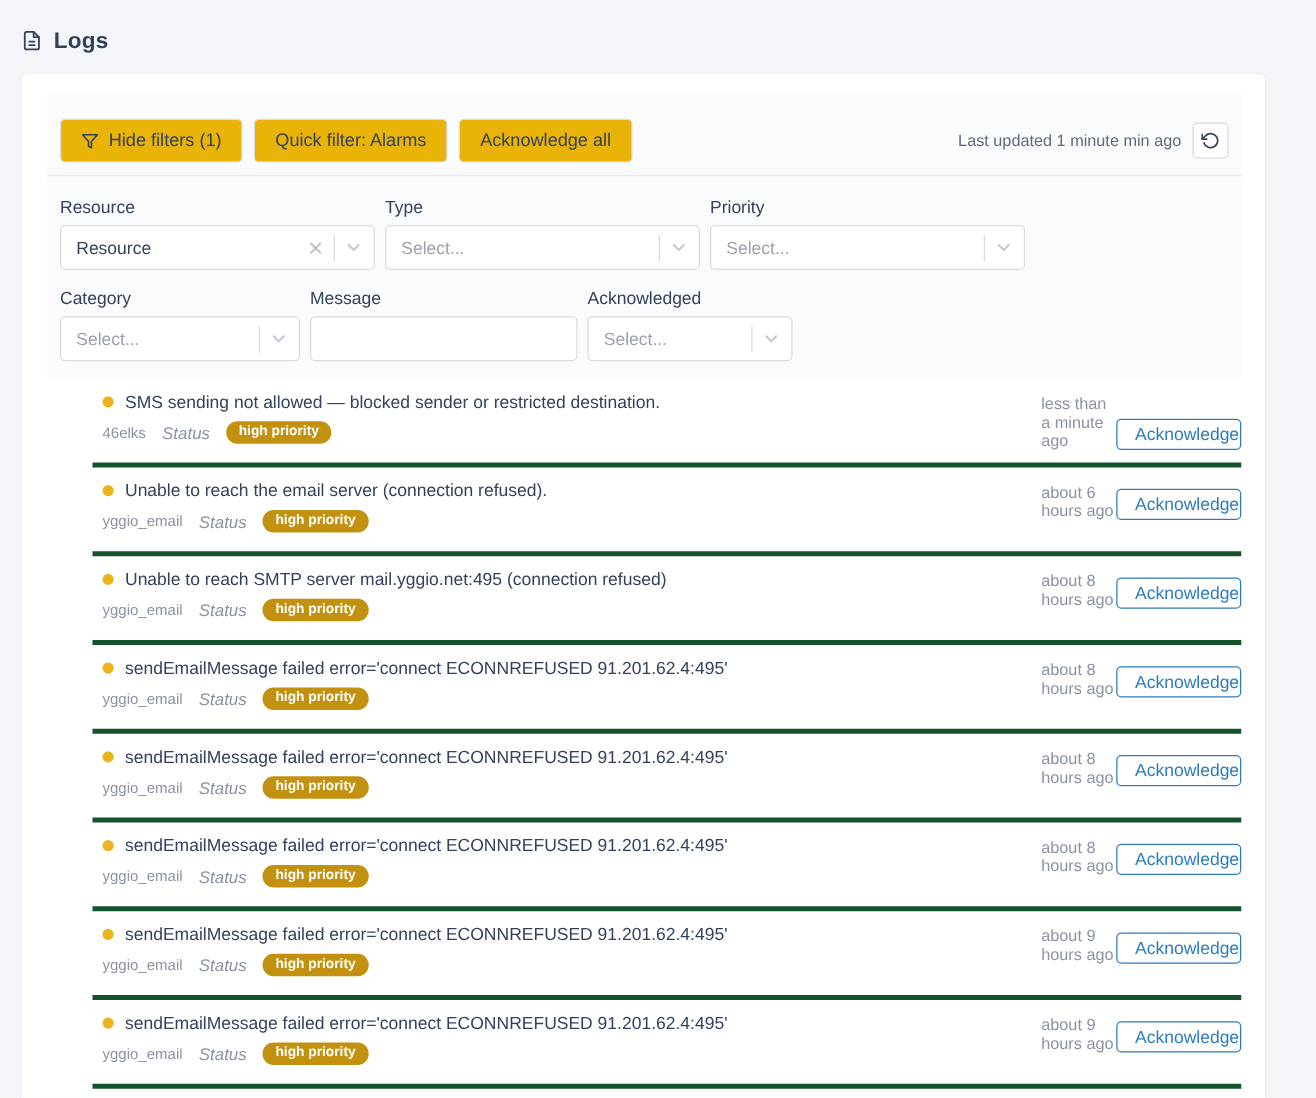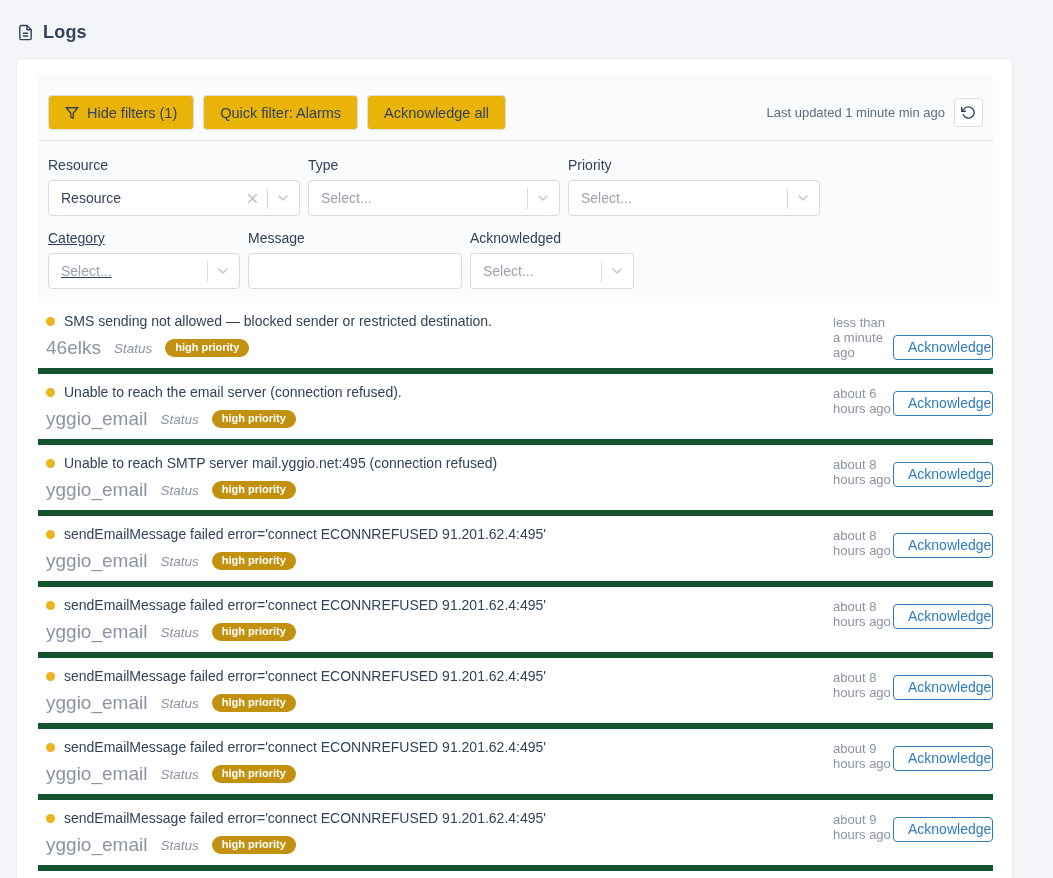--- a/index.html
+++ b/index.html
@@ -67,38 +67,39 @@
     font-size: 14px;
   }
   .select { padding: 0 8px 0 12px; cursor: pointer; }
   .select-value { flex: 1; color: #32425c; white-space: nowrap; overflow: hidden; }
   .select-value.placeholder { color: #9aa1ac; }
   .select .clear-x { width: 15px; height: 15px; color: #b9bec7; display: inline-flex; margin-right: 7px; cursor: pointer; }
   .select .sep { width: 1px; height: 21px; background: #d8dbe1; }
   .select .chev { width: 16px; height: 16px; color: #c3c8d0; display: inline-flex; margin-left: 7px; cursor: pointer; }
   .text-input { width: 100%; padding: 0 10px; font-family: "Liberation Sans", sans-serif; color: #32425c; outline: none; }
   .w-lg { width: 252px; }
-  .w-cat { width: 192px; text-decoration: underline; }
+  .w-cat { width: 192px; }
   .w-msg { width: 214px; }
   .w-ack { width: 164px; }
 
   
   .log-list { width: 100%; }
   .log-row {
     display: flex; align-items: flex-start;
     height: 71px;
     padding: 10px 0 0 8px;
-    border-bottom: 6px solid #14532d;
+    border-bottom: 4px solid #14532d;
+    margin-left: 36px;
   }
   .log-main { flex: 1; min-width: 0; }
   .log-msg-line { display: flex; align-items: center; gap: 9px; }
   .dot { width: 9px; height: 9px; border-radius: 50%; background: #ecb41c; flex: none; }
   .log-msg { font-size: 14px; color: #32425c; white-space: nowrap; }
   .log-meta-line { display: flex; align-items: center; gap: 13px; margin-top: 8px; }
-  .log-resource { font-size: 19px; color: #8b93a3; }
+  .log-resource { font-size: 12px; color: #8b93a3; }
   .log-status { font-size: 13.5px; color: #8b93a3; font-style: italic; }
   .log-badge {
     background: #c2910f; color: #fff;
     font-size: 11px; font-weight: bold;
     padding: 3px 10px 4px; border-radius: 10px;
     line-height: 1; white-space: nowrap;
   }
   .log-side { width: 160px; flex: none; display: flex; align-items: flex-end; }
   .log-time { font-size: 13px; color: #8b93a3; margin-top: 2px; }
   .ack-btn {

